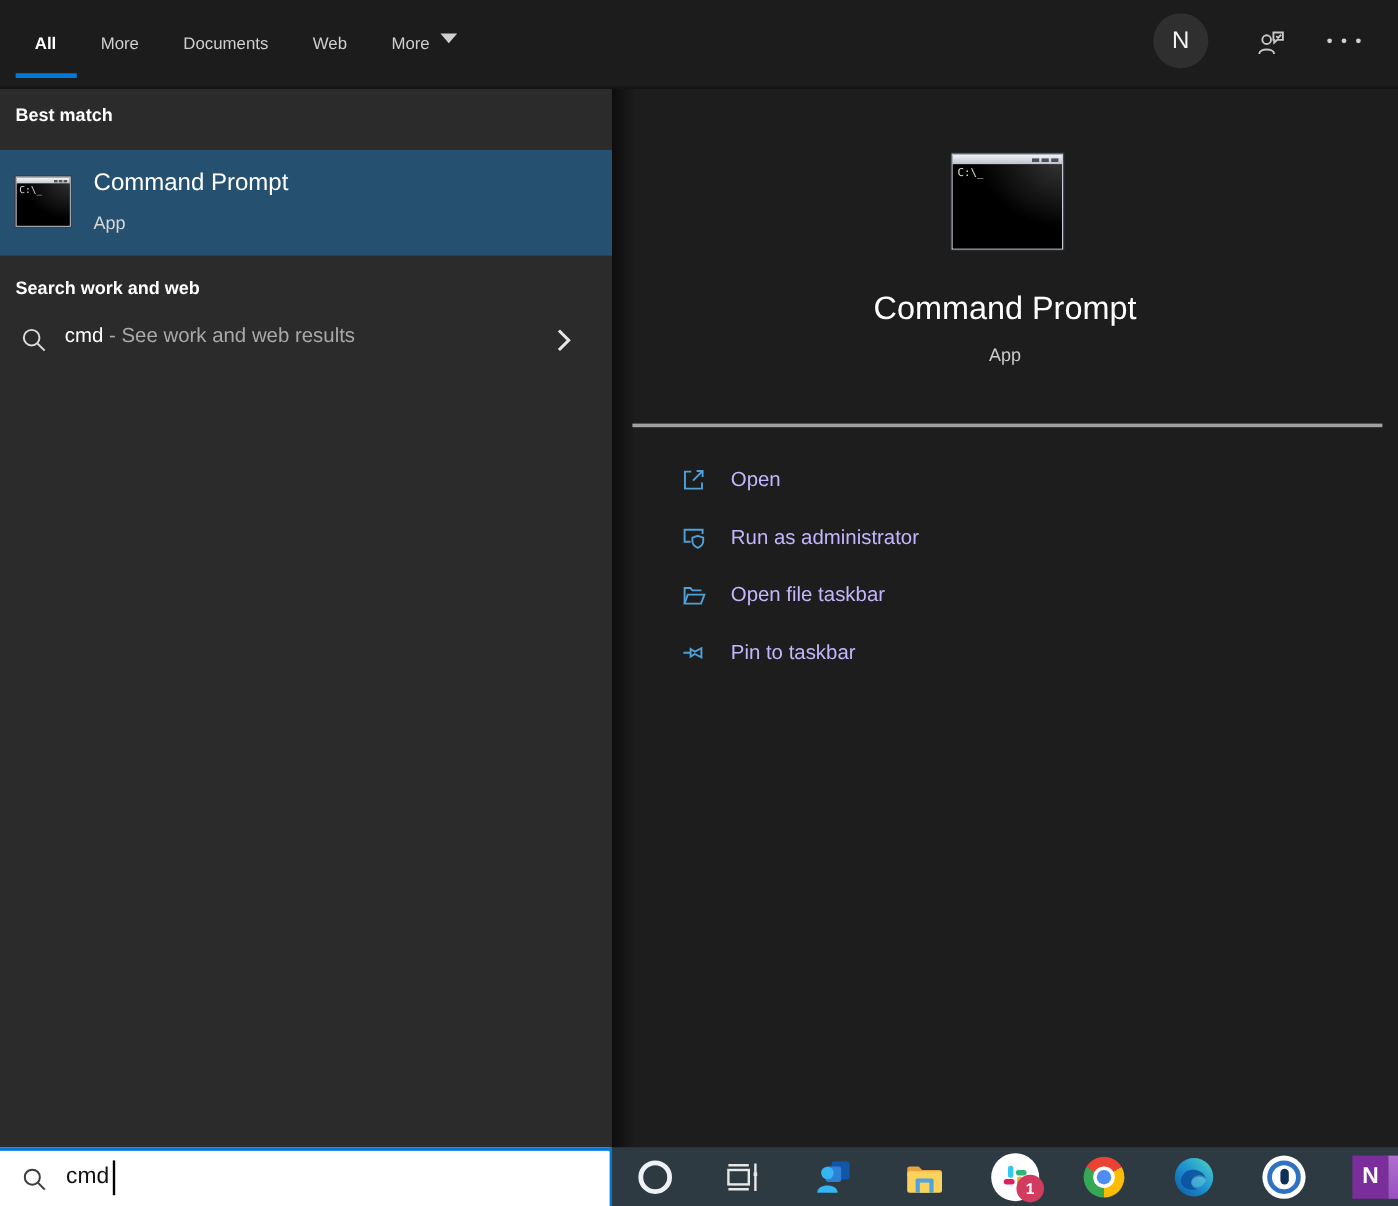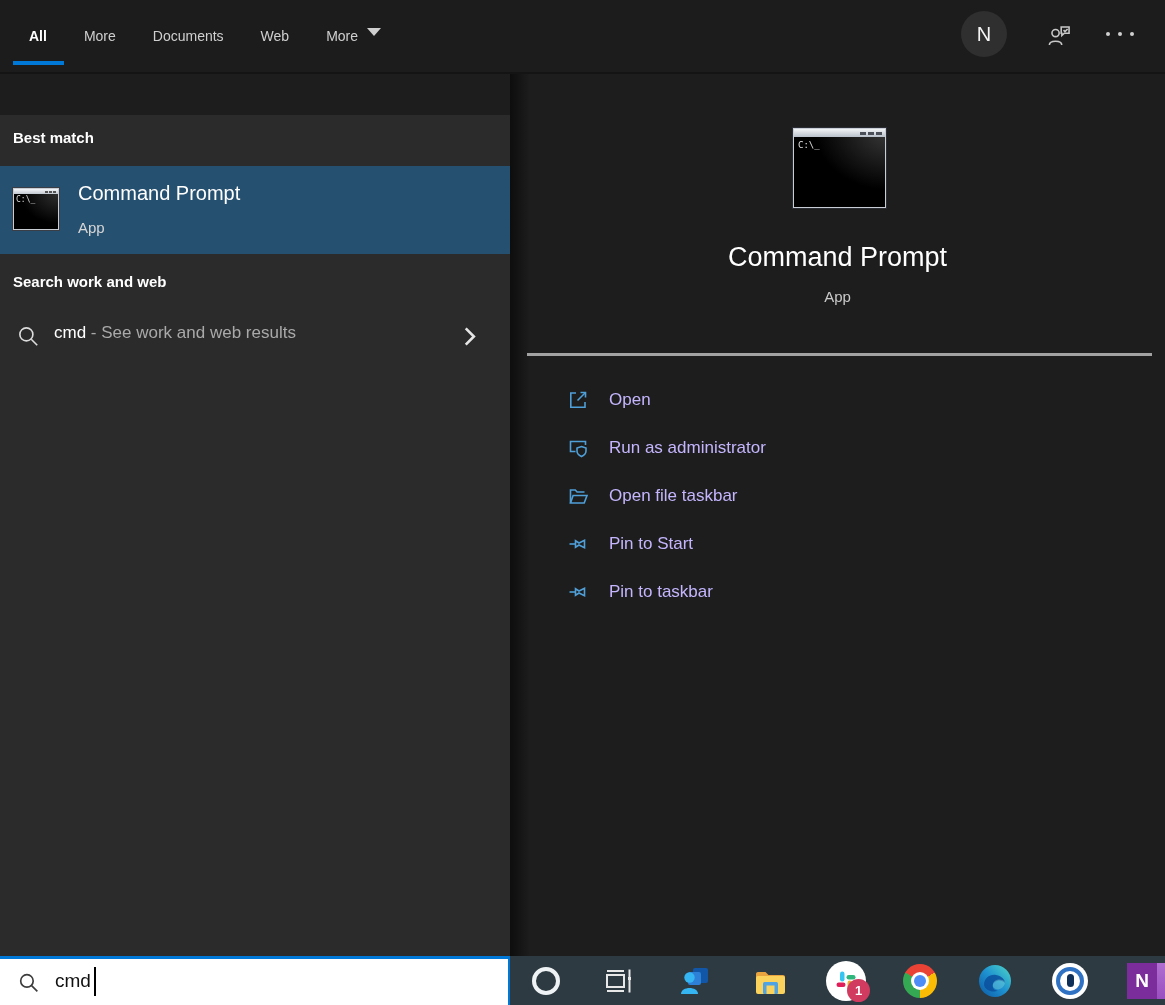--- a/index.html
+++ b/index.html
@@ -14,32 +14,32 @@
   .tab-underline { position:absolute; left:13px; top:61px; width:51px; height:4px; background:#0078d7; }
   .more-tab { display:flex; align-items:flex-start; gap:9px; }
   .caret-down { width:0; height:0; border-left:7px solid transparent; border-right:7px solid transparent; border-top:8px solid #cfcfcf; }
   .avatar { position:absolute; left:961px; top:11px; width:46px; height:46px; border-radius:50%; background:#2f2f2f; display:flex; align-items:center; justify-content:center; color:#f5f5f5; font-size:20px; }
   .hdr-icon { position:absolute; top:22px; }
   .feedback { left:1046px; }
   .ellipsis { left:1106px; top:32px; display:flex; gap:8px; }
   .ellipsis i { width:4px; height:4px; border-radius:50%; background:#d0d0d0; }
 
   
-  .left-panel { position:absolute; left:0; top:74px; width:510px; height:882px; background:#2b2b2b; z-index:10;margin-top:41px; }
+  .left-panel { position:absolute; left:0; top:74px; width:510px; height:882px; background:#2b2b2b; z-index:10; }
   .section-label { position:absolute; left:13px; font-size:15px; font-weight:bold; color:#ffffff; }
   .lbl-best { top:14px; }
   .lbl-web { top:158px; }
   .result-row { position:absolute; left:0; top:51px; width:510px; height:88px; background:#265070; cursor:default; }
   .cmd-icon-sm { position:absolute; left:13px; top:22px; width:46px; height:42px; background:#050505; border:1px solid #c8cdd4; box-shadow:0 0 0 1px #3a3f47; }
   .cmd-icon-sm .bar { height:5px; background:linear-gradient(#f4f6f8,#c2c8d1); display:flex; justify-content:flex-end; align-items:center; gap:1px; padding-right:2px; }
   .cmd-icon-sm .bar i { width:3px; height:2px; background:#555; }
   .cmd-icon-sm .body { height:35px; background:radial-gradient(ellipse at 100% 0%, #2e2e2e 0%, #000 60%); color:#d9d9d9; font-size:8px; transform-origin:0 0; padding:1px 0 0 2px; font-family:"DejaVu Sans Mono",monospace; }
   .result-title { position:absolute; left:78px; top:16px; font-size:20px; color:#ffffff; }
   .result-type { position:absolute; left:78px; top:53px; font-size:15px; color:#d6d6d6; }
-  .suggestion-row { position:absolute; left:0; top:194px; width:510px; height:54px; cursor:default; }
+  .suggestion-row { position:absolute; left:0; top:182px; width:510px; height:54px; cursor:default; }
   .sug-mag { position:absolute; left:15px; top:14px; }
   .sug-text { position:absolute; left:54px; top:14px; font-size:17px; color:#ffffff; white-space:pre; }
   .sug-suffix { color:#a9a9a9; }
   .sug-chevron { position:absolute; left:456px; top:13px; }
 
   
   .preview-panel { position:absolute; left:510px; top:74px; width:655px; height:931px; background:#1d1d1d; z-index:5; }
   .preview-shadow { position:absolute; left:0; top:0; width:20px; height:100%; background:linear-gradient(to right, rgba(0,0,0,0.55), rgba(0,0,0,0)); }
   .cmd-icon-lg { position:absolute; left:283px; top:54px; width:93px; height:80px; background:#050505; border:1px solid #c9ced6; box-shadow:0 0 0 1px #2a2d33; }
   .cmd-icon-lg .bar { height:8px; background:linear-gradient(#f2f4f6,#b9c0ca); display:flex; justify-content:flex-end; align-items:center; gap:2px; padding-right:3px; }
@@ -194,29 +194,20 @@
       </span>
       <span class="action-label">Open file taskbar</span>
     </div>
     <div class="action-row">
       <span class="action-ic">
         <svg width="24" height="24" viewBox="0 0 24 24" fill="none" stroke="#4f9fd8" stroke-width="1.6">
           <path d="M3.5 12 H9.5"></path>
           <path d="M9.5 8.8 L13 11 L18.5 8.2 V15.8 L13 13 L9.5 15.2 Z"></path>
         </svg>
       </span>
-      <span class="action-label">Pin to Start</span>
-    </div>
-    <div class="action-row">
-      <span class="action-ic">
-        <svg width="24" height="24" viewBox="0 0 24 24" fill="none" stroke="#4f9fd8" stroke-width="1.6">
-          <path d="M3.5 12 H9.5"></path>
-          <path d="M9.5 8.8 L13 11 L18.5 8.2 V15.8 L13 13 L9.5 15.2 Z"></path>
-        </svg>
-      </span>
       <span class="action-label">Pin to taskbar</span>
     </div>
   </div>
 </div>
 
 <div class="search-box">
   <span class="sb-mag">
     <svg width="25" height="25" viewBox="0 0 24 24" fill="none" stroke="#3c3c3c" stroke-width="1.6">
       <circle cx="10.5" cy="10.5" r="6"></circle>
         <path d="M15 15 L20.5 20.5"></path>

